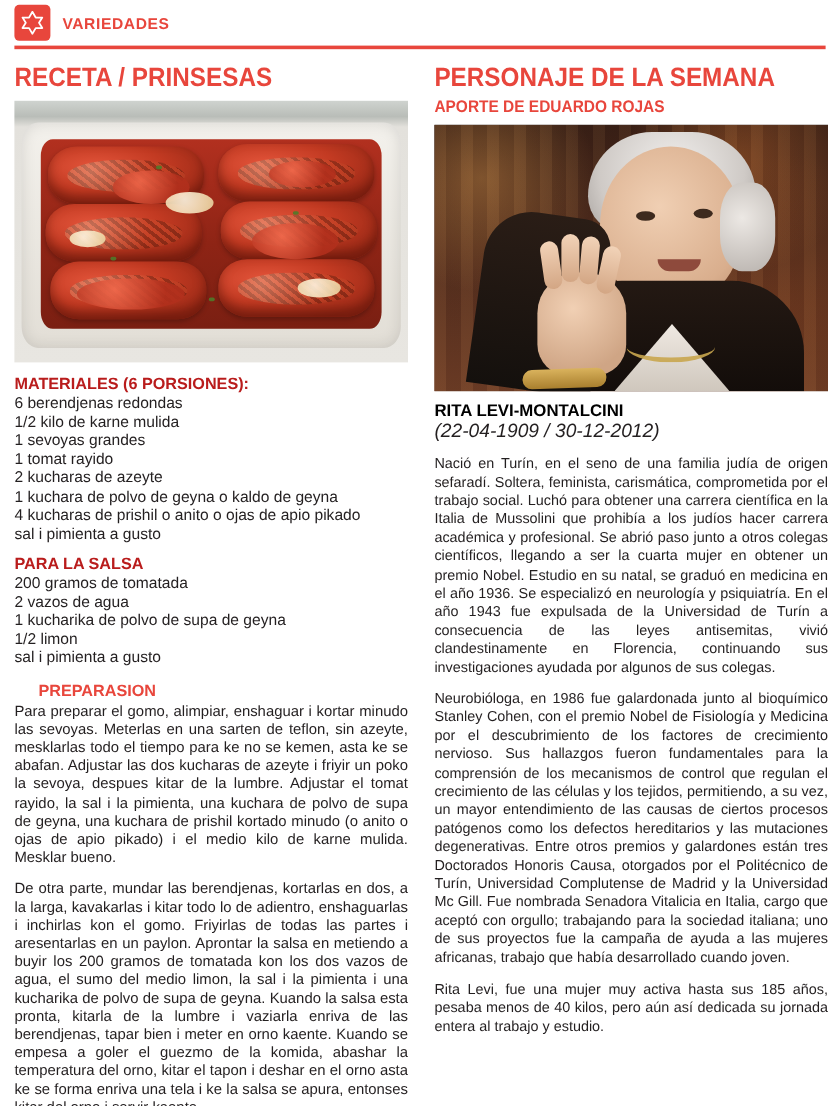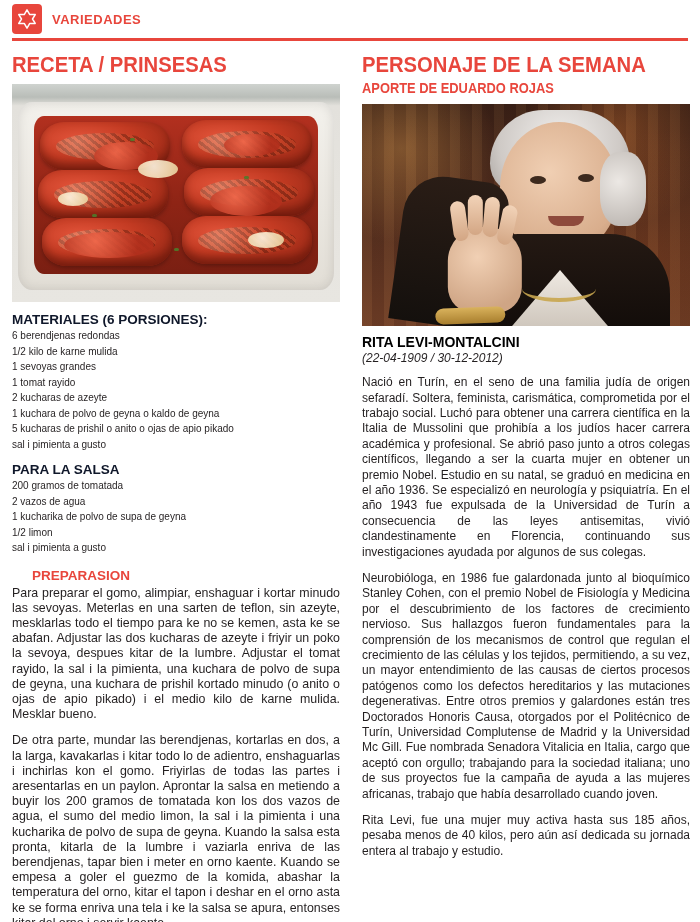--- a/index.html
+++ b/index.html
@@ -249,38 +249,38 @@
   .caption-name {
     color: #000000;
     font-weight: bold;
     font-size: 14px;
     margin: 8px 0 0 0;
     font-family: "Liberation Sans Narrow", "Liberation Sans", sans-serif;
   }
   .caption-dates {
     color: #231f20;
     font-style: italic;
-    font-size: 12px;
+    font-size: 16px;
     margin: 1px 0 10px 0;
   }
 
   
   .label-red {
-    color: #0f172a;
+    color: #b91c1c;
     font-weight: bold;
     font-size: 13.5px;
     margin: 10px 0 1px 0;
     font-family: "Liberation Sans Narrow", "Liberation Sans", sans-serif;
   }
   .ing-list {
     list-style: none;
     margin: 0; padding: 0;
   }
   .ing-list li {
-    font-size: 10px;
+    font-size: 13px;
     line-height: 15.5px;
     color: #231f20;
   }
   .prep-title {
     color: #e8463c;
     font-weight: bold;
     font-size: 13.5px;
     margin: 12px 0 3px 0;
     font-family: "Liberation Sans Narrow", "Liberation Sans", sans-serif;
     padding-left: 20px;
@@ -340,21 +340,21 @@
       </div>
 
       <div class="label-red">MATERIALES (6 PORSIONES):</div>
       <ul class="ing-list">
         <li>6 berendjenas redondas</li>
         <li>1/2 kilo de karne mulida</li>
         <li>1 sevoyas grandes</li>
         <li>1 tomat rayido</li>
         <li>2 kucharas de azeyte</li>
         <li>1 kuchara de polvo de geyna o kaldo de geyna</li>
-        <li>5 kucharas de prishil o anito o ojas de apio pikado</li>
+        <li>4 kucharas de prishil o anito o ojas de apio pikado</li>
         <li>sal i pimienta a gusto</li>
       </ul>
 
       <div class="label-red">PARA LA SALSA</div>
       <ul class="ing-list">
         <li>200 gramos de tomatada</li>
         <li>2 vazos de agua</li>
         <li>1 kucharika de polvo de supa de geyna</li>
         <li>1/2 limon</li>
         <li>sal i pimienta a gusto</li>

